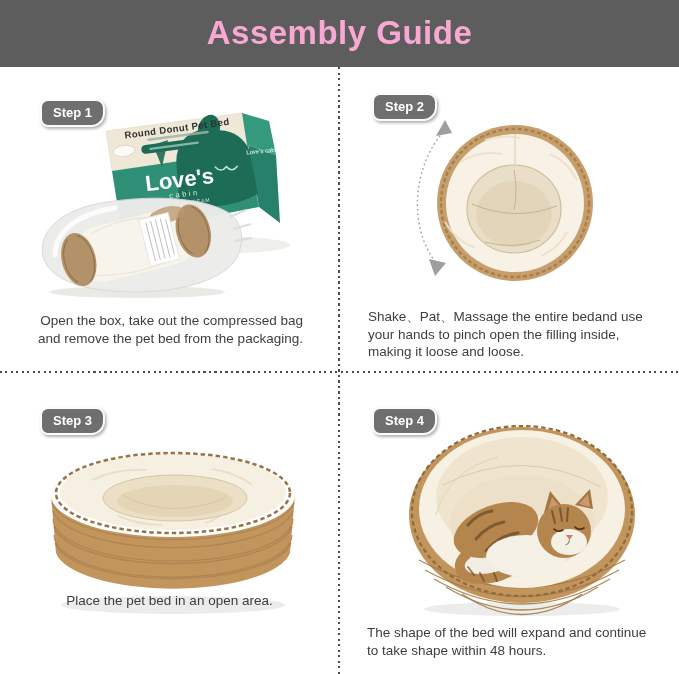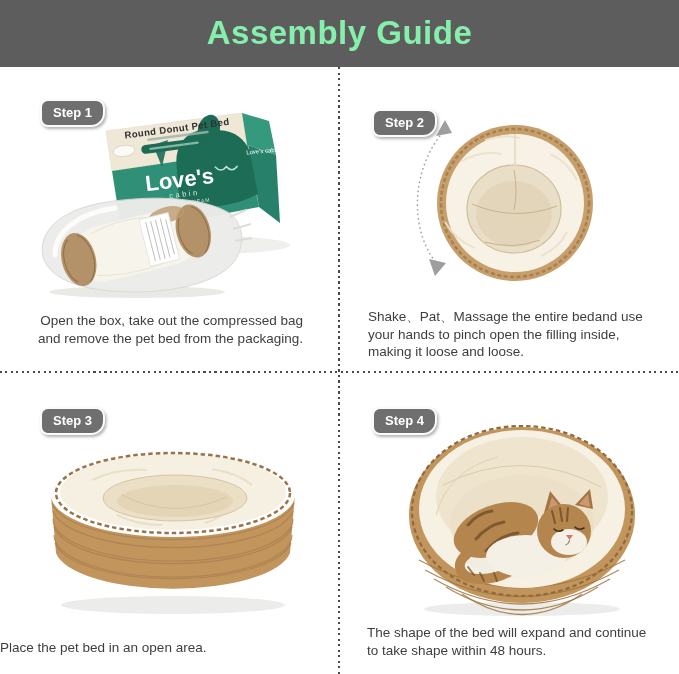--- a/index.html
+++ b/index.html
@@ -1,40 +1,40 @@
 <!DOCTYPE html>
 <html><head>
 <meta charset="utf-8">
 <style>
   html,body{margin:0;padding:0;background:#fff;}
   .page{position:relative;width:679px;height:674px;background:#ffffff;overflow:hidden;
         font-family:"Liberation Sans",sans-serif;}
   
   .header{position:absolute;left:0;top:0;width:679px;height:67px;background:#5d5d5d;}
-  .header .title{width:100%;text-align:center;line-height:66px;color:#86efac;
+  .header .title{width:100%;text-align:center;line-height:66px;color:#f9a8d4;
         font-size:33px;font-weight:bold;letter-spacing:.5px;}
   
   .v-divider{position:absolute;left:338px;top:67px;bottom:0;width:2px;
         background:repeating-linear-gradient(180deg,#4a4a4a 0 2px,transparent 2px 5.5px);}
   .h-divider{position:absolute;left:0;right:0;top:371px;height:2px;
         background:repeating-linear-gradient(90deg,#4a4a4a 0 2px,transparent 2px 5.5px);}
   
   .badge{position:absolute;background:#6f6f6f;color:#fff;font-size:13px;font-weight:600;
         line-height:1;padding:5px 11px 6px;border:2px solid #fbfbfb;
         border-radius:8px 9px 14px 8px;box-shadow:1.5px 2px 3px rgba(0,0,0,.30);margin-top:6px;}
   .badge.b1{left:40px;top:93px;}
-  .badge.b2{left:372px;top:103px;}
+  .badge.b2{left:372px;top:87px;}
   .badge.b3{left:40px;top:401px;}
   .badge.b4{left:372px;top:401px;}
   
   .caption{position:absolute;color:#3e3e3e;font-size:13.5px;line-height:17.5px;}
   .caption .cap-line{display:block;white-space:nowrap;}
   .caption.c1{left:38px;top:312px;text-align:right;}
   .caption.c2{left:368px;top:308px;}
-  .caption.c3{left:0;top:639px;width:339px;}
+  .caption.c3{left:0;top:592px;width:339px;text-align:center;}
   .caption.c4{left:367px;top:624px;}
   
   .illus{position:absolute;}
   .illus.i1{left:25px;top:105px;}
   .illus.i2{left:365px;top:92px;}
   .illus.i3{left:22px;top:435px;}
   .illus.i4{left:368px;top:415px;}
   svg text{font-family:"Liberation Sans",sans-serif;}
 </style>
 </head>

